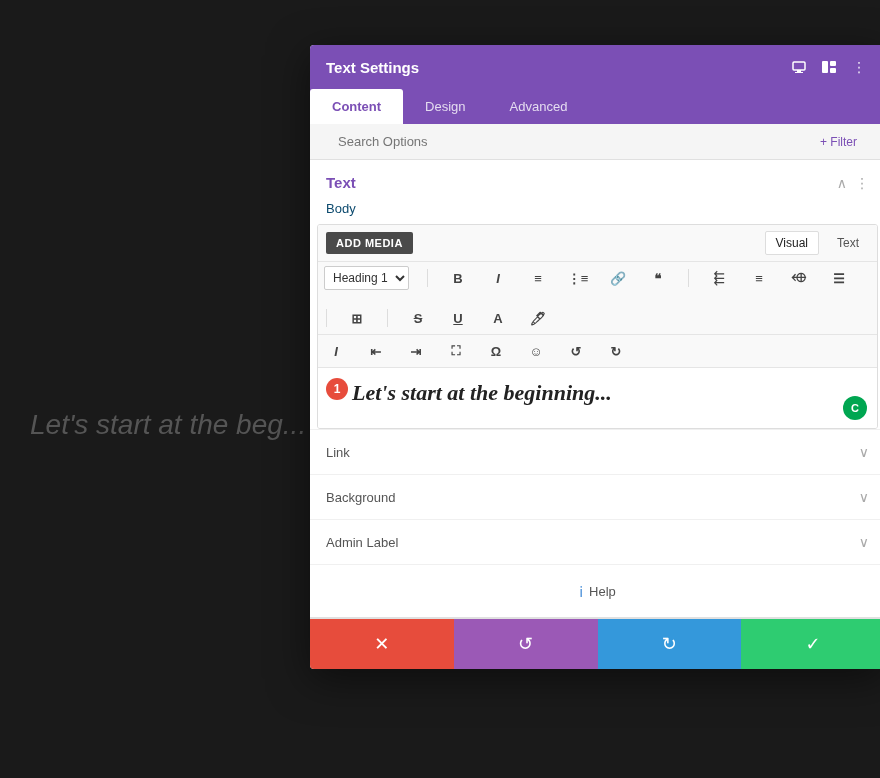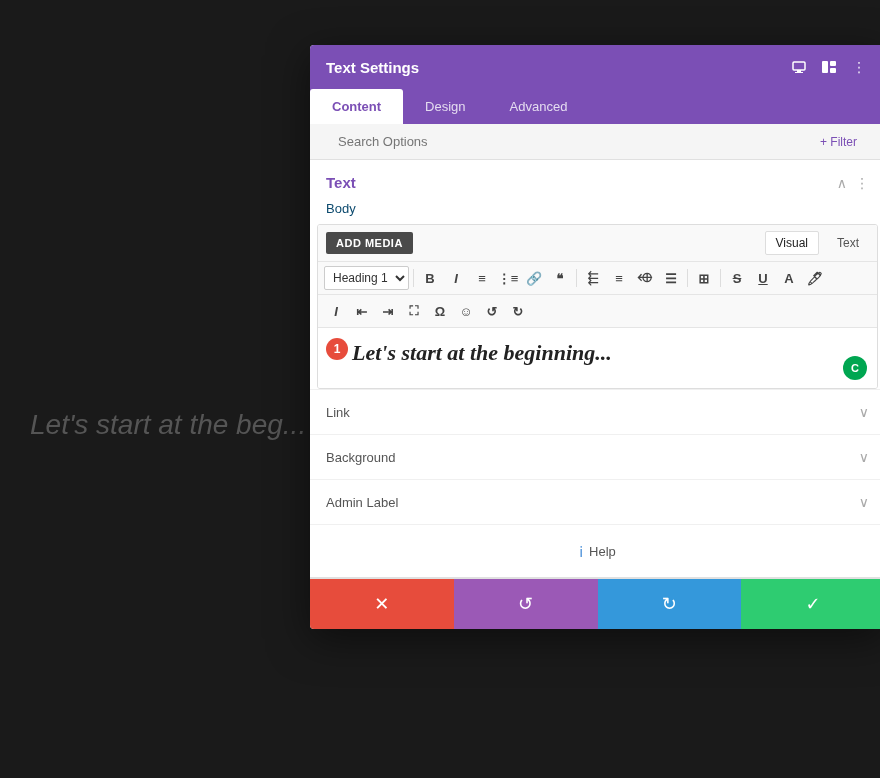--- a/index.html
+++ b/index.html
@@ -207,21 +207,21 @@
     }
 
     
     .editor-toolbar-row {
       display: flex;
       align-items: center;
       padding: 4px 6px;
       background: #f9f9f9;
       border-bottom: 1px solid #e5e5e5;
       flex-wrap: wrap;
-      gap: 2px;
+      gap: 16px;
     }
 
     .heading-select {
       font-size: 12px;
       border: 1px solid #ccc;
       border-radius: 2px;
       padding: 2px 4px;
       background: #fff;
       color: #333;
       cursor: pointer;

